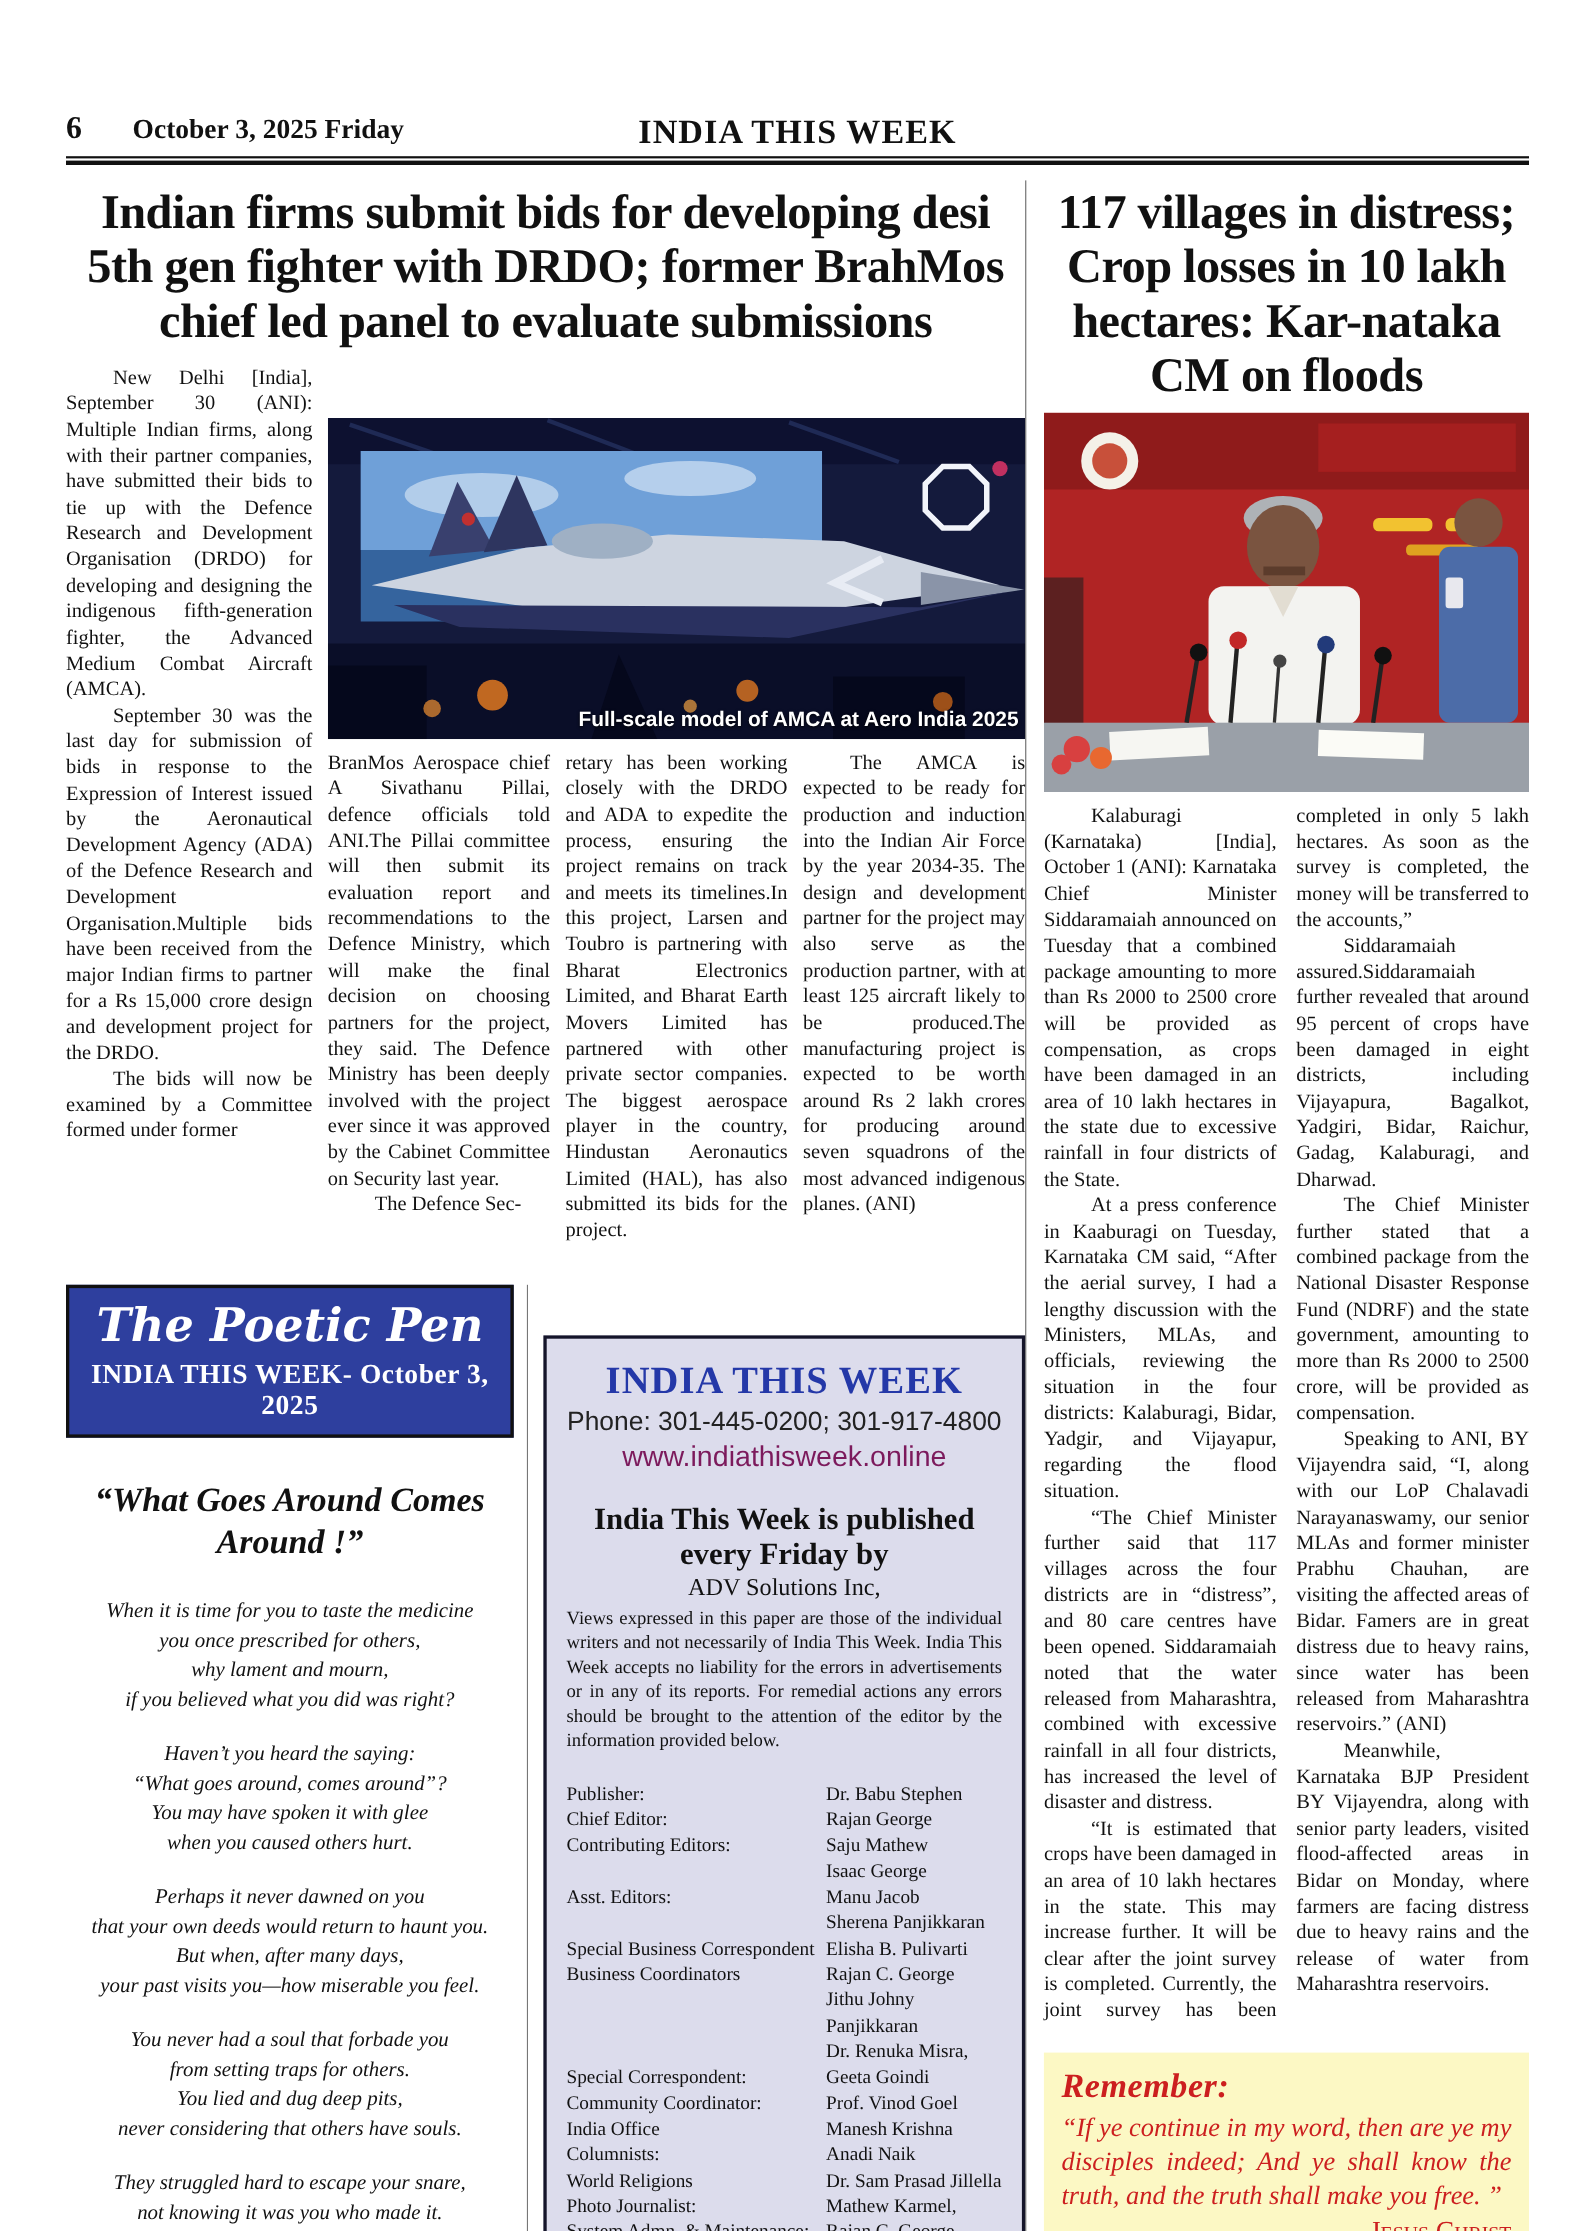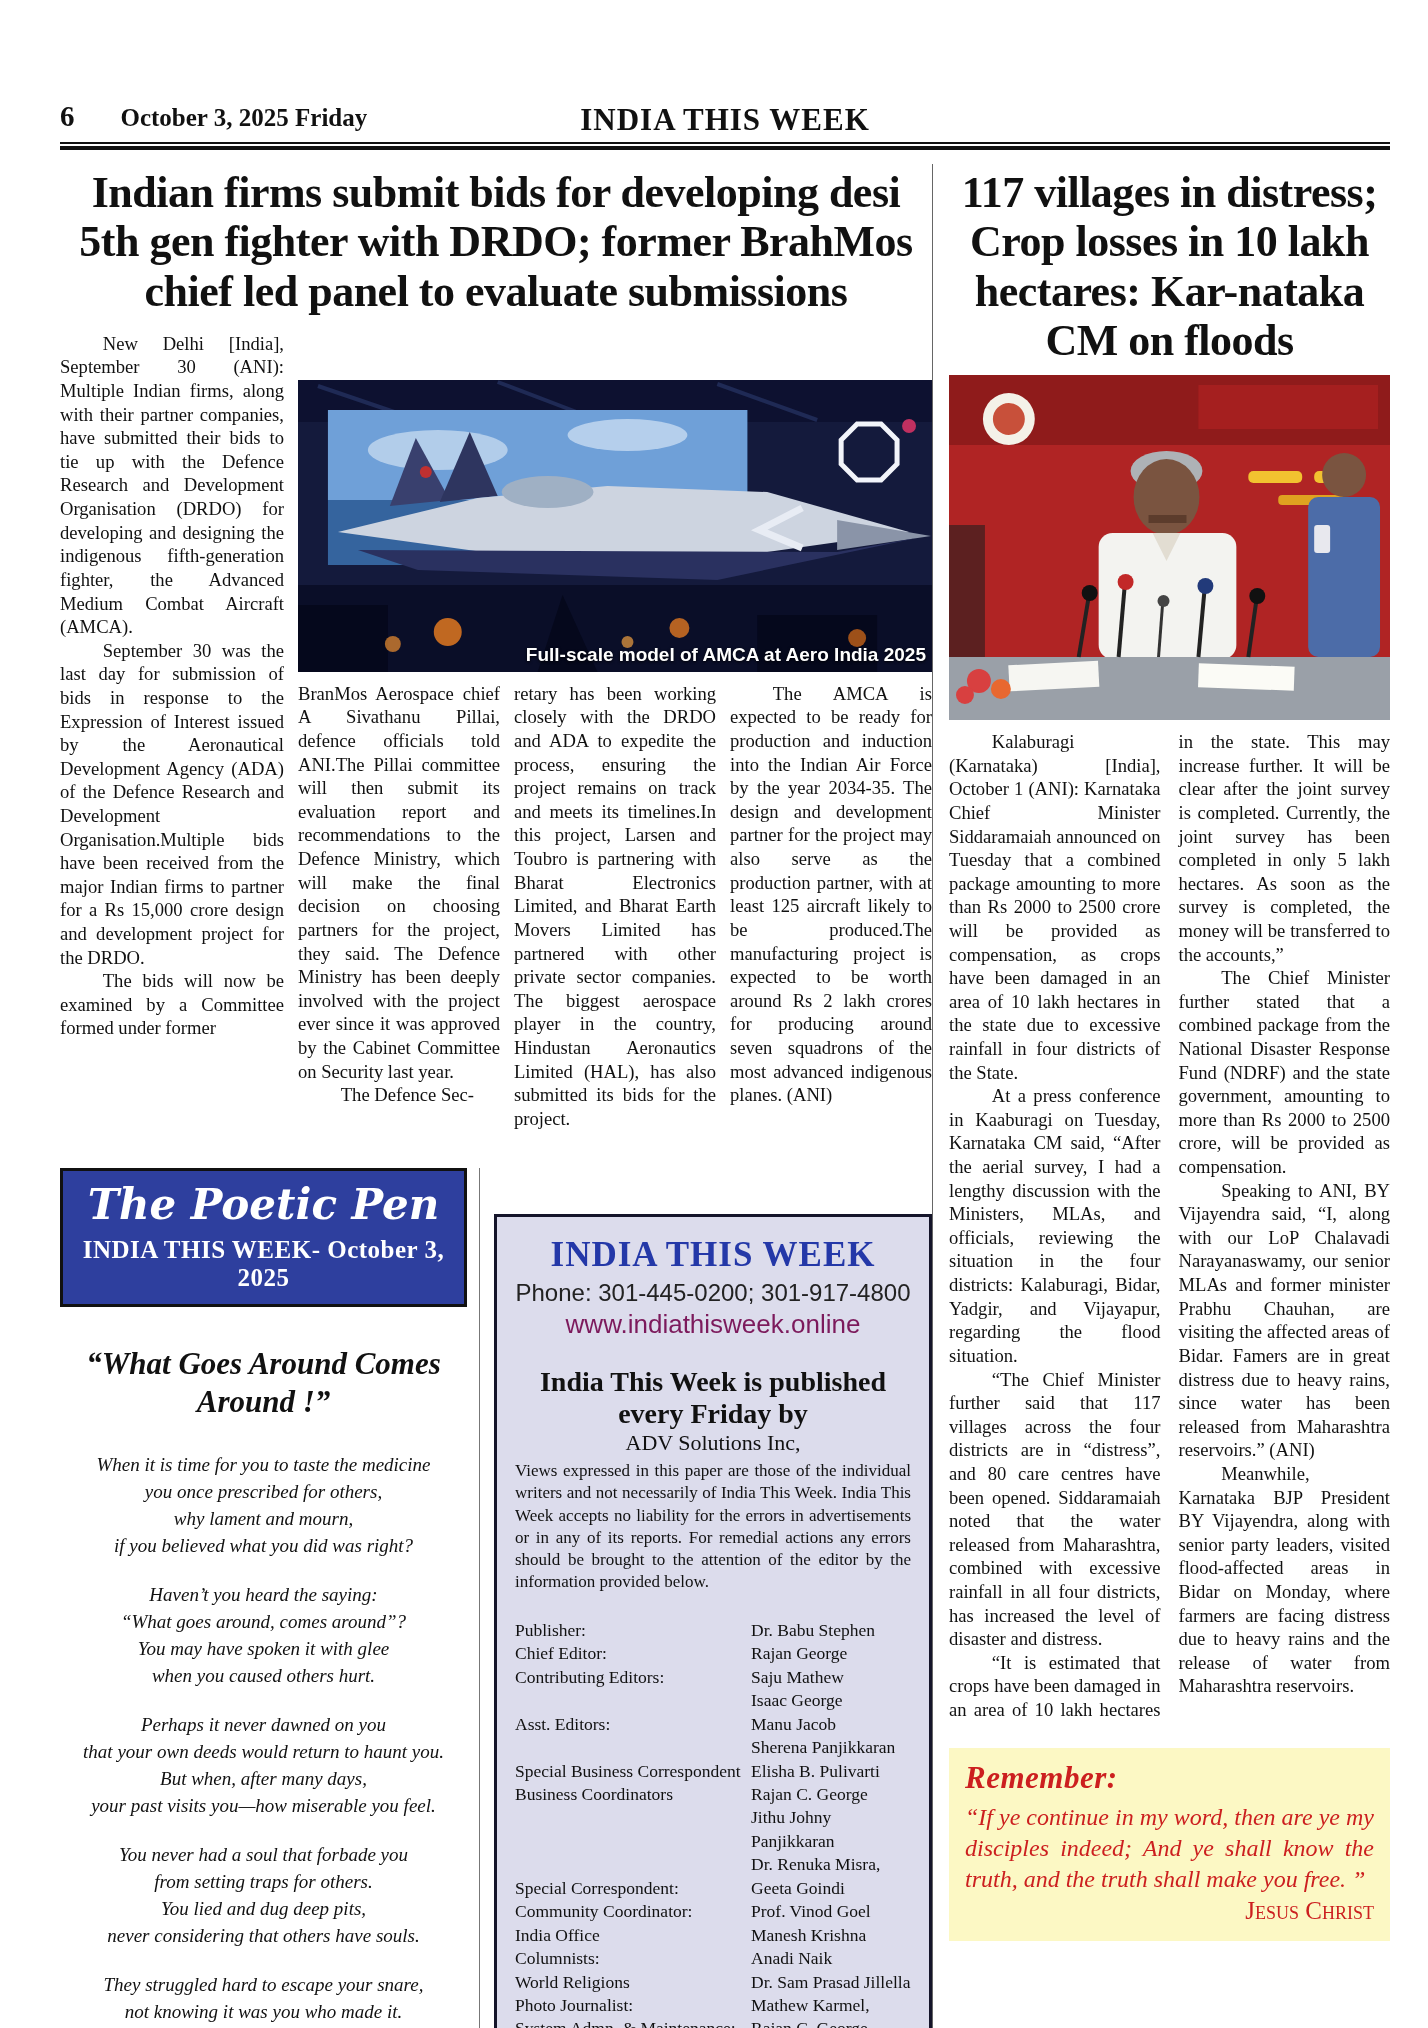--- a/index.html
+++ b/index.html
@@ -320,20 +320,21 @@
           <circle cx="52" cy="314" r="10" fill="#e86830"></circle>
           <circle cx="16" cy="320" r="9" fill="#d84040"></circle>
         </svg>
       </div>
 
       <div class="btxt r-body">
           <p class="indent">Kalaburagi (Karnataka) [India], October 1 (ANI): Karnataka Chief Minister Siddaramaiah announced on Tuesday that a combined package amounting to more than Rs 2000 to 2500 crore will be provided as compensation, as crops have been damaged in an area of 10 lakh hectares in the state due to excessive rainfall in four districts of the State.</p>
           <p class="indent">At a press conference in Kaaburagi on Tuesday, Karnataka CM said, “After the aerial survey, I had a lengthy discussion with the Ministers, MLAs, and officials, reviewing the situation in the four districts: Kalaburagi, Bidar, Yadgir, and Vijayapur, regarding the flood situation.</p>
           <p class="indent">“The Chief Minister further said that 117 villages across the four districts are in “distress”, and 80 care centres have been opened. Siddaramaiah noted that the water released from Maharashtra, combined with excessive rainfall in all four districts, has increased the level of disaster and distress.</p>
           <p class="indent">“It is estimated that crops have been damaged in an area of 10 lakh hectares in the state. This may increase further. It will be clear after the joint survey is completed. Currently, the joint survey has been completed in only 5 lakh hectares. As soon as the survey is completed, the money will be transferred to the accounts,”</p>
+          <p class="indent">Siddaramaiah assured.Siddaramaiah further revealed that around 95 percent of crops have been damaged in eight districts, including Vijayapura, Bagalkot, Yadgiri, Bidar, Raichur, Gadag, Kalaburagi, and Dharwad.</p>
           <p class="indent">The Chief Minister further stated that a combined package from the National Disaster Response Fund (NDRF) and the state government, amounting to more than Rs 2000 to 2500 crore, will be provided as compensation.</p>
           <p class="indent">Speaking to ANI, BY Vijayendra said, “I, along with our LoP Chalavadi Narayanaswamy, our senior MLAs and former minister Prabhu Chauhan, are visiting the affected areas of Bidar. Famers are in great distress due to heavy rains, since water has been released from Maharashtra reservoirs.” (ANI)</p>
           <p class="indent">Meanwhile, Karnataka BJP President BY Vijayendra, along with senior party leaders, visited flood-affected areas in Bidar on Monday, where farmers are facing distress due to heavy rains and the release of water from Maharashtra reservoirs.</p>
         </div>
 
       <div class="remember">
         <div class="rtitle">Remember:</div>
         <div class="rquote">“If ye continue in my word, then are ye my disciples indeed; And ye shall know the truth, and the truth shall make you free. ”</div>
         <div class="rattr">Jesus Christ</div>
       </div>

